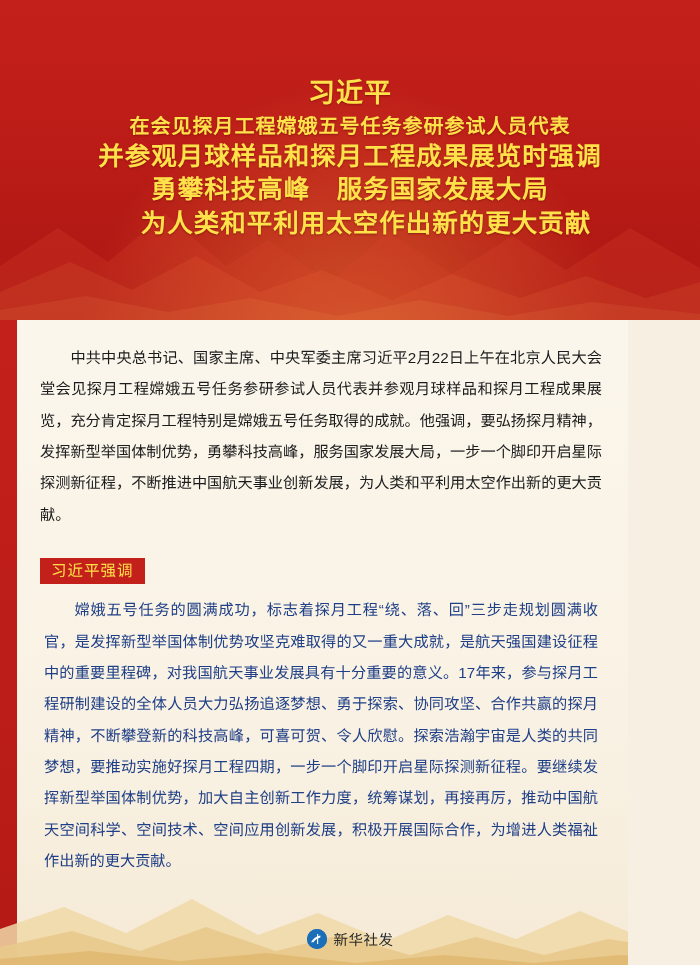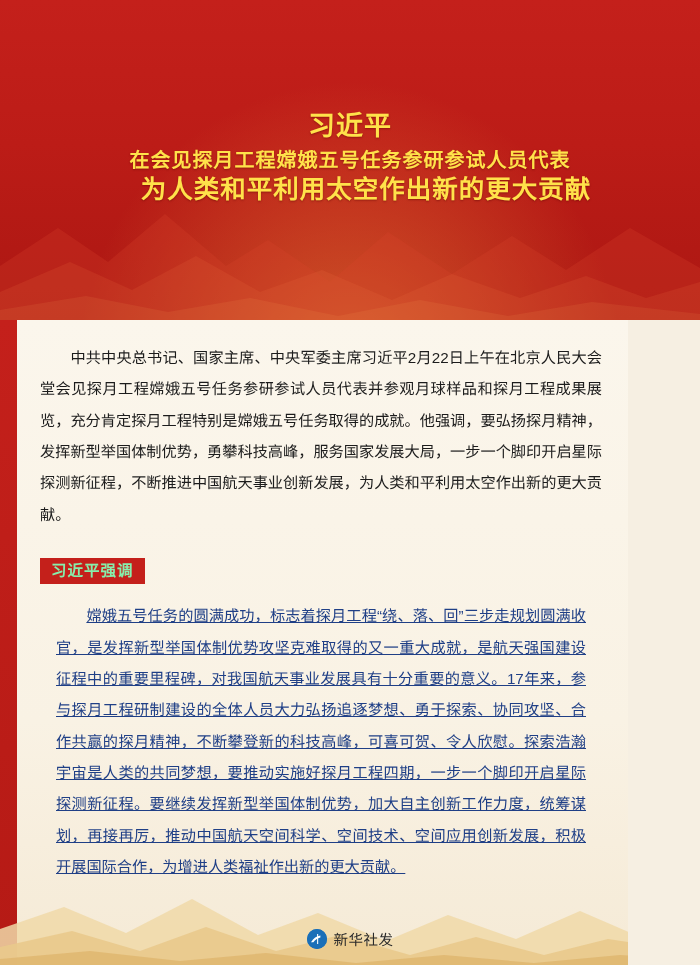--- a/index.html
+++ b/index.html
@@ -98,37 +98,36 @@
   }
 
   .section-tag-row {
     margin-top: 28px;
     margin-bottom: 10px;
     display: flex;
     align-items: center;
   }
   .section-tag {
     background: #c4201b;
-    color: #86efac;
+    color: #fde047;
     font-size: 15.5px;
-    font-weight: bold;
+    font-weight: normal;
     padding: 5px 11px 6px 11px;
     letter-spacing: 1px;
     line-height: 1;
   }
 
   .quote {
     font-size: 15.2px;
     line-height: 2.06;
     color: #1f3f86;
     text-align: justify;
     text-justify: inter-ideograph;
     text-indent: 2em;
-    margin: 16px;
-    text-decoration: underline;
+    margin: 4px;
   }
 
   
   .footer {
     position: absolute;
     left: 0;
     bottom: 0;
     width: 700px;
     height: 110px;
     overflow: hidden;
@@ -174,20 +173,22 @@
 
     <svg class="hdr-mtn" viewBox="0 0 700 150" preserveAspectRatio="none">
       <path d="M0 150 L0 96 L58 58 L108 92 L165 44 L226 96 L268 70 L330 112 L388 62 L452 104 L512 66 L566 100 L630 58 L700 98 L700 150 Z" fill="#d9452c" opacity="0.45"></path>
       <path d="M0 150 L0 122 L70 92 L132 120 L196 86 L260 122 L322 100 L392 130 L452 104 L520 128 L586 106 L646 128 L700 112 L700 150 Z" fill="#e8633a" opacity="0.40"></path>
       <path d="M0 150 L0 140 L86 126 L168 142 L250 128 L338 146 L420 130 L508 146 L592 132 L700 144 L700 150 Z" fill="#f08a4a" opacity="0.35"></path>
     </svg>
 
     <div class="header-inner">
       <div class="title-line l1">习近平</div>
       <div class="title-line l2">在会见探月工程嫦娥五号任务参研参试人员代表</div>
+      <div class="title-line l3">并参观月球样品和探月工程成果展览时强调</div>
+      <div class="title-line l4">勇攀科技高峰　服务国家发展大局</div>
       <div class="title-line l5">为人类和平利用太空作出新的更大贡献</div>
     </div>
   </div>
 
   <div class="body-wrap">
 
     <div class="left-bar"></div>
 
     <div class="content">
 

